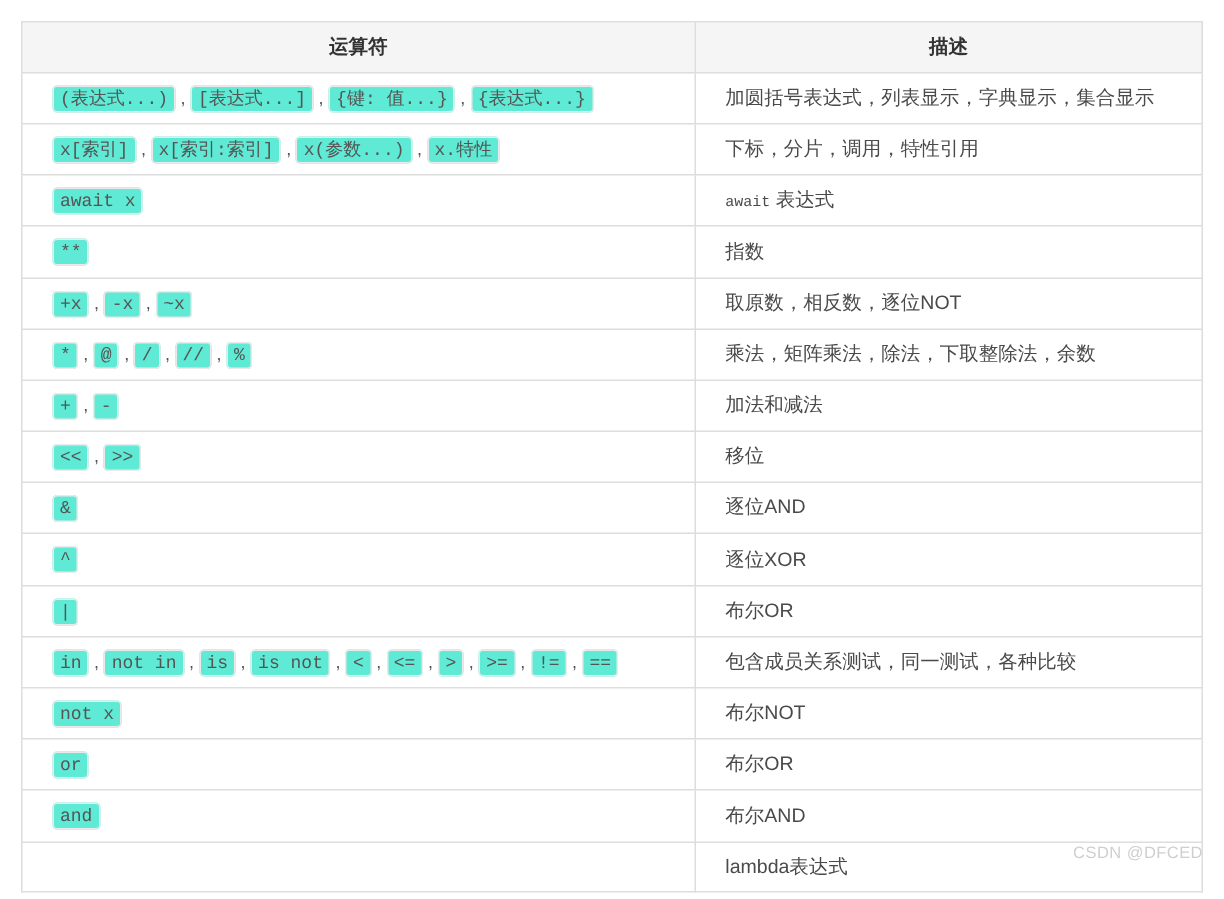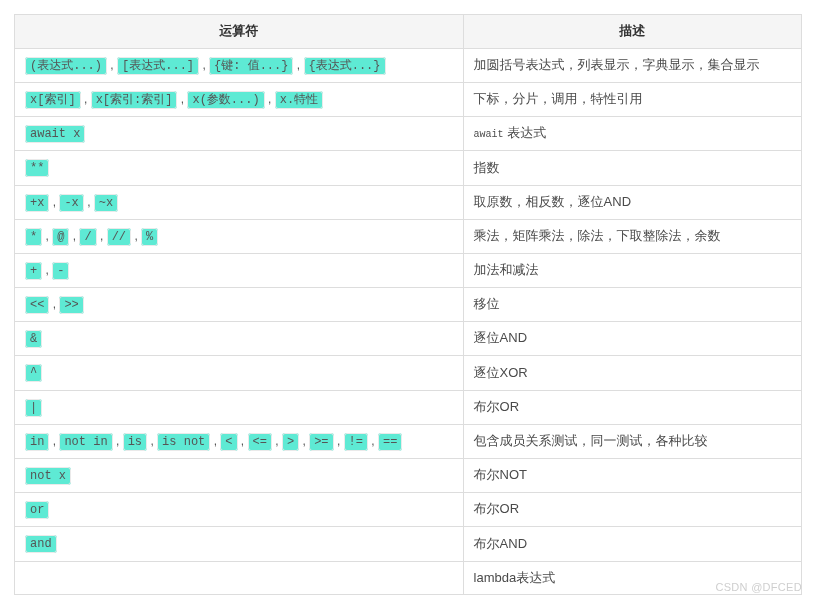--- a/index.html
+++ b/index.html
@@ -12,21 +12,21 @@
     width: 816px;
     box-sizing: border-box;
   }
   table {
     width: 100%;
     border-collapse: collapse;
     table-layout: fixed;
   }
   th, td {
     border: 1px solid #ddd;
-    padding: 6px 10px;
+    padding: 6px 20px;
     text-align: left;
     vertical-align: middle;
     line-height: 1.6;
   }
   th {
     background: #f5f5f5;
     font-weight: 600;
     text-align: center;
     color: #333;
   }
@@ -49,21 +49,21 @@
   .desc-cell code {
     border: none;
     background: none;
     padding: 0;
     font-size: 10px;
     color: #4a4a4a;
   }
   .watermark {
     position: fixed;
     right: 14px;
-    bottom: 6px;
+    bottom: 24px;
     font-size: 11px;
     color: #cfcfcf;
     letter-spacing: 0.3px;
   }
 </style>
 </head>
 <body>
 
 <table>
   <colgroup>
@@ -88,21 +88,21 @@
       <tr>
         <td><code>await x</code></td>
         <td class="desc-cell"><code>await</code> 表达式</td>
       </tr>
       <tr>
         <td><code>**</code></td>
         <td class="desc-cell">指数</td>
       </tr>
       <tr>
         <td><code>+x</code><span class="sep"> ,  </span><code>-x</code><span class="sep"> ,  </span><code>~x</code></td>
-        <td class="desc-cell">取原数，相反数，逐位AND</td>
+        <td class="desc-cell">取原数，相反数，逐位NOT</td>
       </tr>
       <tr>
         <td><code>*</code><span class="sep"> ,  </span><code>@</code><span class="sep"> ,  </span><code>/</code><span class="sep"> ,  </span><code>//</code><span class="sep"> ,  </span><code>%</code></td>
         <td class="desc-cell">乘法，矩阵乘法，除法，下取整除法，余数</td>
       </tr>
       <tr>
         <td><code>+</code><span class="sep"> ,  </span><code>-</code></td>
         <td class="desc-cell">加法和减法</td>
       </tr>
       <tr>

